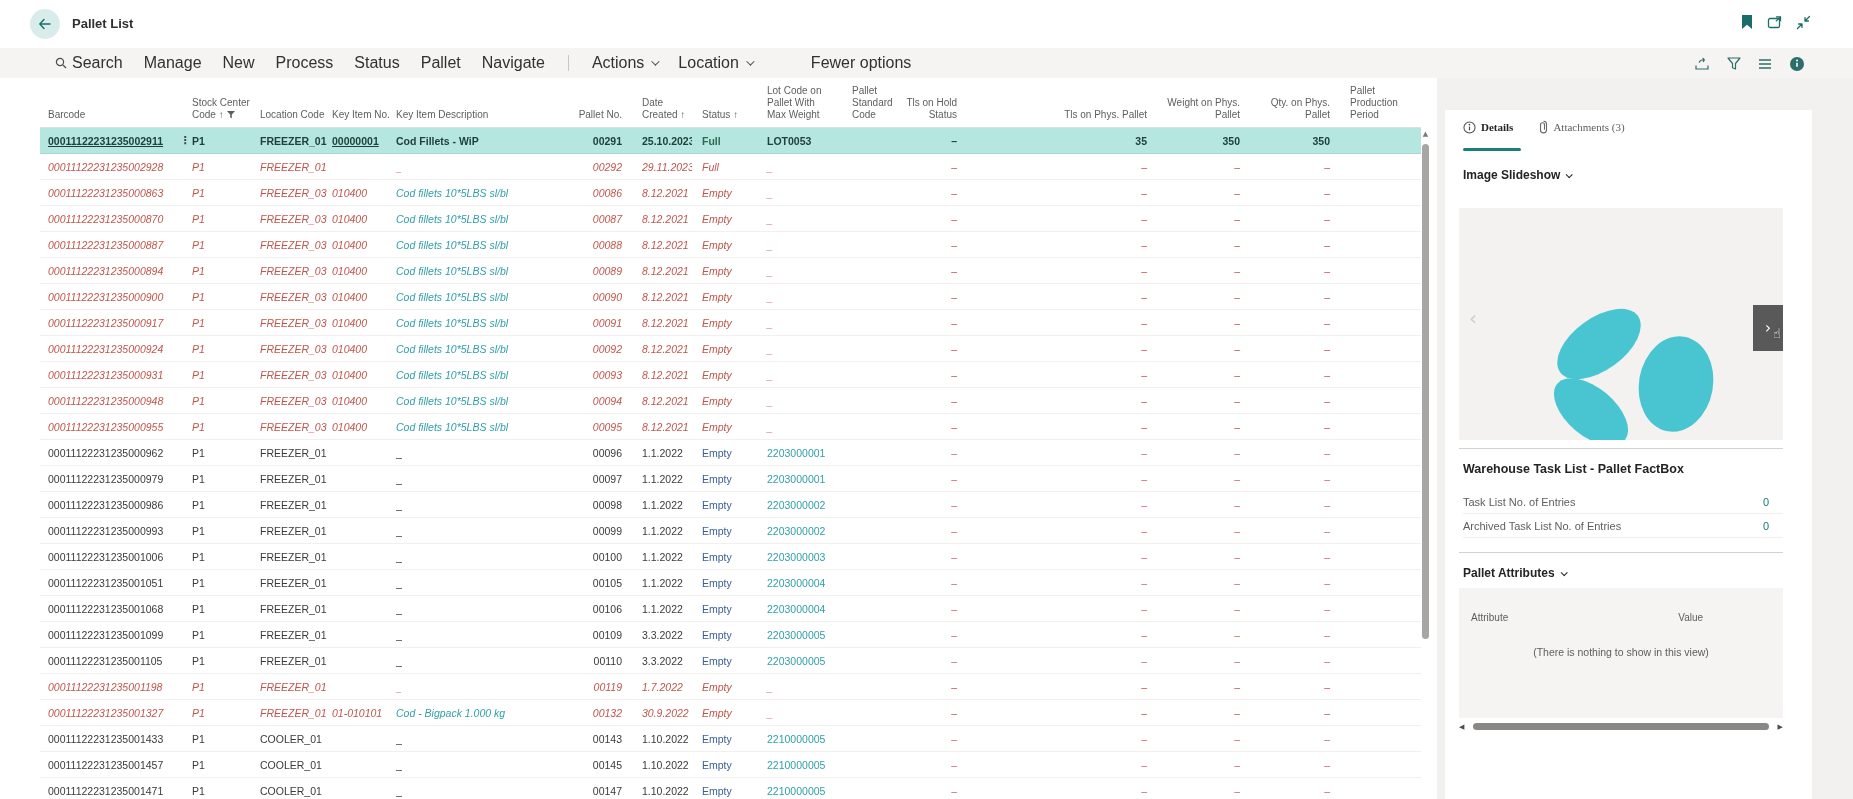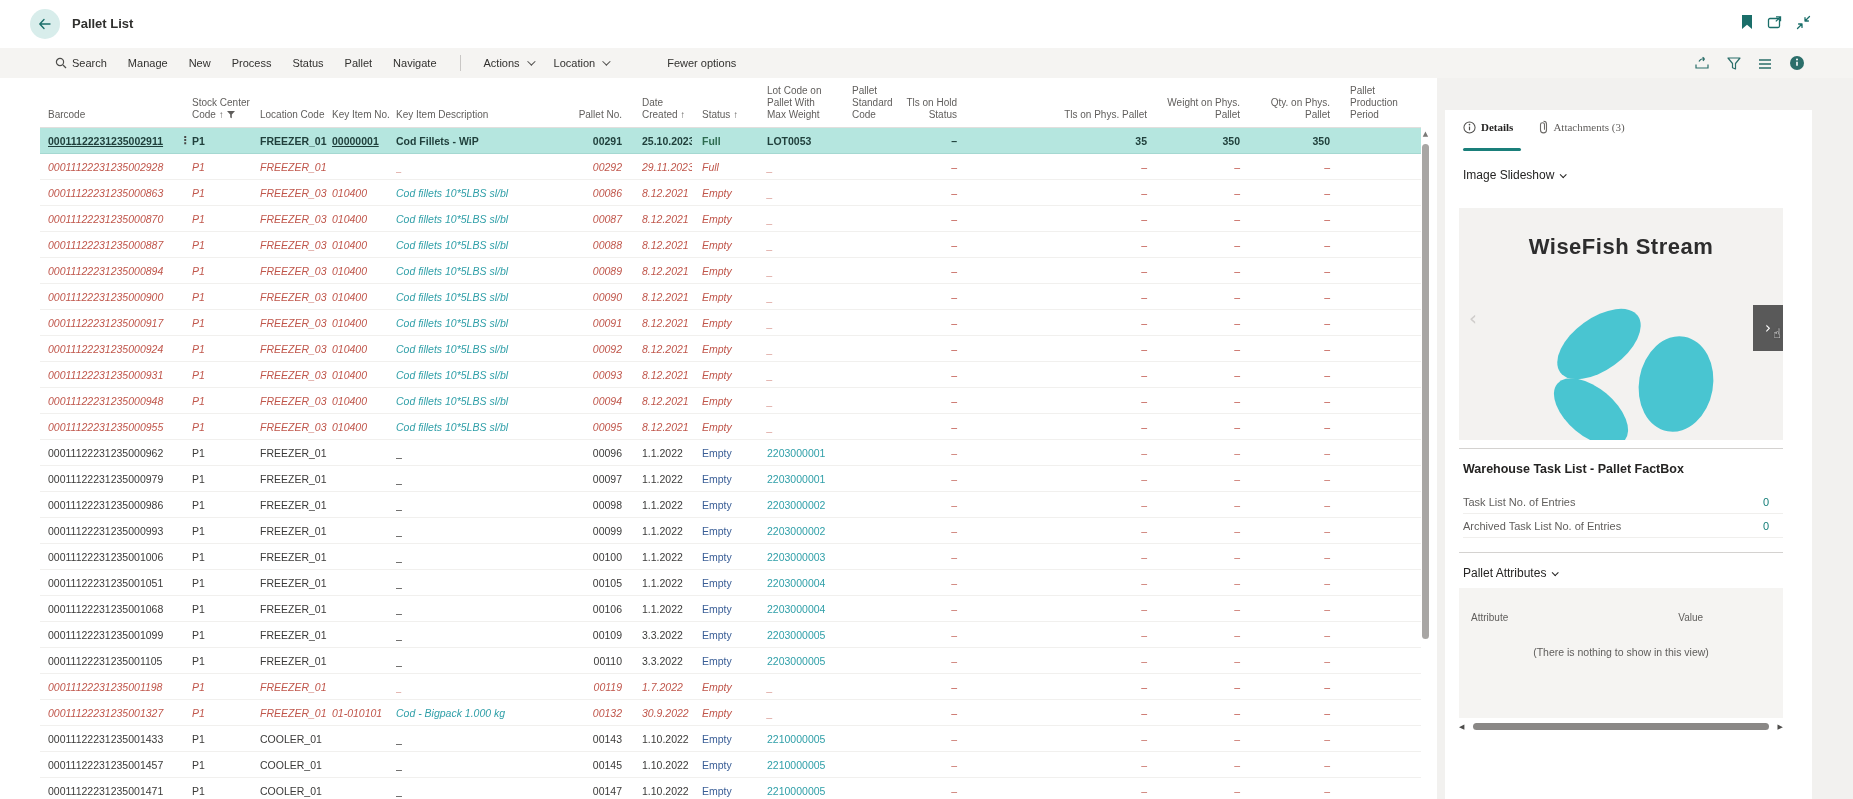--- a/index.html
+++ b/index.html
@@ -10,21 +10,21 @@
   
   .appbar { position:absolute; left:0; top:0; width:1853px; height:48px; background:#fff;font-weight:bold; }
   .back-circle { position:absolute; left:30px; top:9px; width:30px; height:30px; border-radius:50%;
     background:#d8edeb; display:flex; align-items:center; justify-content:center; cursor:pointer; }
   .page-title { position:absolute; left:72px; top:16px; font-size:13px; color:#30302e; }
   .winicons { position:absolute; right:42px; top:14px; display:flex; gap:13px; align-items:center; }
   .winicons svg { display:block; }
 
   
   .toolbar { position:absolute; left:0; top:48px; width:1853px; height:30px; background:#f5f4f2;
-    display:flex; align-items:center; font-size:11px; color:#32312f; }
+    display:flex; align-items:center; font-size:16px; color:#32312f; }
   .tb-left { display:flex; align-items:center; margin-left:55px; gap:21px; }
   .tb-item { display:flex; align-items:center; gap:5px; cursor:pointer; white-space:nowrap; }
   .tb-sep { width:1px; height:16px; background:#c9c7c5; margin:0 2px; }
   .chev { display:inline-block; width:6px; height:6px; border-right:1px solid #4e4d4b;
     border-bottom:1px solid #4e4d4b; transform:rotate(45deg) translateY(-2px); margin-left:2px; }
   .tb-fewer { margin-left:38px; }
   .tb-right { position:absolute; right:48px; top:0; height:30px; display:flex; align-items:center; gap:17px; }
 
   
   .tablewrap { position:absolute; left:40px; top:78px; width:1381px; height:721px; background:#fff; }
@@ -53,21 +53,21 @@
   .vscroll .up { position:absolute; top:0; left:0; width:9px; text-align:center; font-size:7px; color:#7a7977; }
   .vscroll .thumb { position:absolute; top:14px; left:1px; width:7px; height:495px; background:#a8a6a4; border-radius:4px; }
 
   
   .rightzone { position:absolute; left:1437px; top:78px; width:416px; height:721px; background:#f2f1ef; }
   .panel { position:absolute; left:1445px; top:110px; width:367px; height:689px; background:#fff; }
   .tabs { position:absolute; left:18px; top:10px; display:flex; gap:26px; align-items:center; font-size:11px;font-family:Liberation Serif, serif; }
   .tab { display:flex; align-items:center; gap:5px; cursor:pointer; color:#605e5c; }
   .tab.active { color:#252423; font-weight:bold; }
   .tab-underline { position:absolute; left:18px; top:38px; width:58px; height:3px; background:#1a7f7a; border-radius:2px; }
-  .sec-head { font-weight:normal; font-size:12px; color:#252423; display:flex; align-items:center; gap:6px; cursor:pointer; }
+  .sec-head { font-weight:bold; font-size:12px; color:#252423; display:flex; align-items:center; gap:6px; cursor:pointer; }
   .sec-chev { display:inline-block; width:5px; height:5px; border-right:1px solid #252423;
     border-bottom:1px solid #252423; transform:rotate(45deg) translateY(-1px); }
   .slideshow-head { position:absolute; left:18px; top:58px; }
   .imgbox { position:absolute; left:14px; top:98px; width:324px; height:232px; background:#f3f2f0; overflow:hidden; }
   .imgtitle { position:absolute; left:0; top:26px; width:100%; text-align:center; font-size:22px;
     font-weight:bold; color:#2d2d2d; letter-spacing:0.5px; }
   .logo { position:absolute; left:88px; top:98px; width:170px; height:140px; }
   .logo .el { position:absolute; border-radius:50%; background:#49c5d1; }
   .el1 { width:96px; height:52px; left:4px;  top:12px;  transform:rotate(-36deg); }
   .el2 { width:74px; height:96px; left:92px; top:30px;  transform:rotate(10deg); }
@@ -702,21 +702,20 @@
     </span>
   </div>
   <div class="tab-underline"></div>
 
   <div class="sec-head slideshow-head">
     <span>Image Slideshow</span>
     <span class="sec-chev"></span>
   </div>
 
   <div class="imgbox">
-    <div class="imgtitle">WiseFish Stream</div>
     <div class="logo">
       <div class="el el1"></div>
       <div class="el el2"></div>
       <div class="el el3"></div>
     </div>
     <div class="prev-ch glyph">‹</div>
     <div class="nextbtn">
       <span class="glyph">›</span>
     </div>
     <div class="handcur glyph">☝</div>

